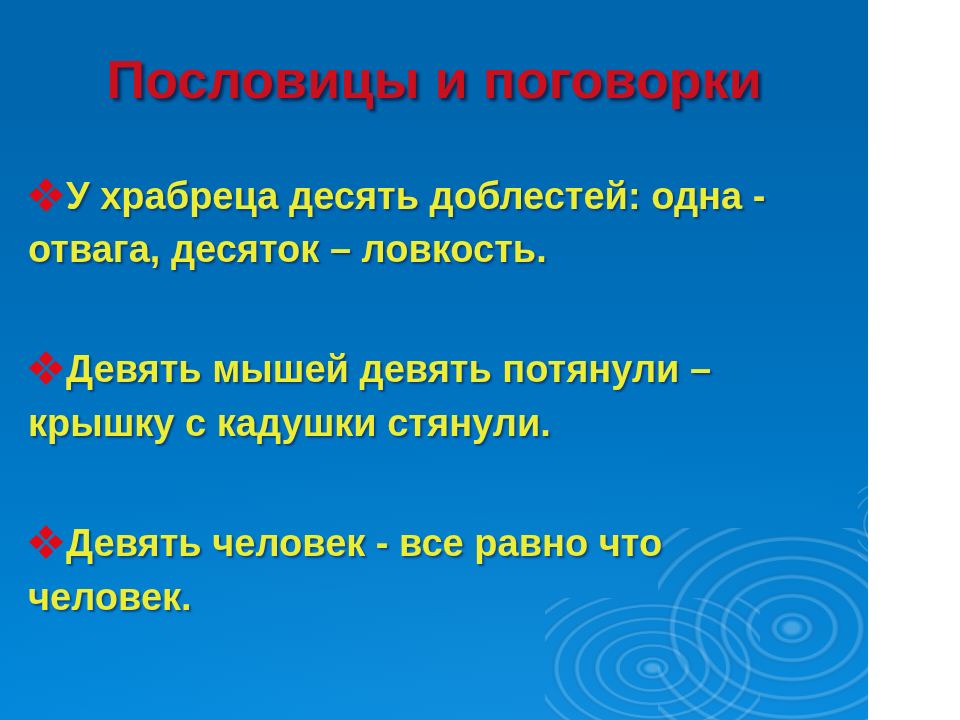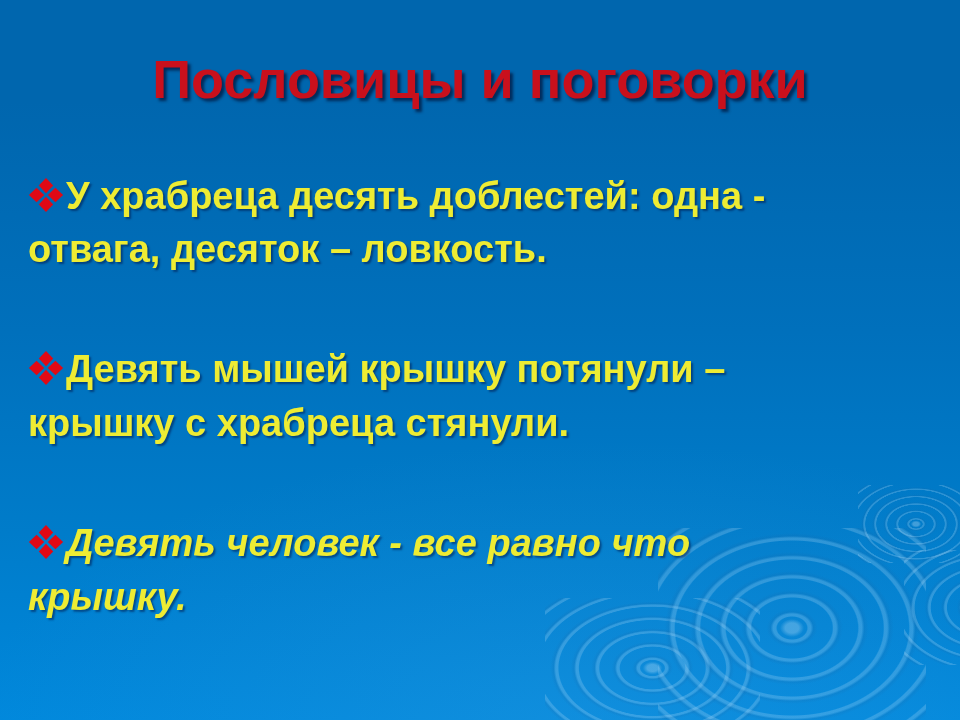--- a/index.html
+++ b/index.html
@@ -12,21 +12,21 @@
     --icon-color: #e00915;
   }
   * { margin: 0; padding: 0; box-sizing: border-box; }
   html, body { width: 960px; height: 720px; }
   body {
     font-family: "Liberation Sans", "DejaVu Sans", sans-serif;
     overflow: hidden;
   }
   .slide {
     position: relative;
-    width: 960px;
+    width: 868px;
     height: 720px;
     overflow: hidden;
     background:
       radial-gradient(ellipse 900px 420px at 62% 102%, rgba(60,160,225,0.28) 0%, rgba(60,160,225,0) 70%),
       linear-gradient(to bottom, var(--bg-top) 0%, var(--bg-top) 14%, var(--bg-mid) 46%, #007cca 74%, var(--bg-bottom) 100%);
   }
   
   .ripple {
     position: absolute;
     pointer-events: none;
@@ -62,21 +62,21 @@
   }
   .bullet {
     text-align: left;
     font-size: 38px;
     font-weight: bold;
     color: var(--body-color);
     text-shadow: 2px 2px 2px rgba(0, 20, 70, 0.5);
     line-height: 1.42;
     margin-bottom: 66px;
   }
-  .bullet:last-child { margin-bottom: 12px; font-style: italic; }
+  .bullet:last-child { margin-bottom: 12px; }
   .diamond-icon {
     display: inline-block;
     width: 36px;
     height: 38px;
     vertical-align: -5px;
     margin-right: 2px;
   }
   .diamond-icon svg { width: 100%; height: 100%; display: block; }
   .diamond-icon path { fill: var(--icon-color); }
 </style>
@@ -103,28 +103,28 @@
             </svg></span><span>У храбреца десять доблестей: одна -</span></div>
       <div>отвага, десяток – ловкость.</div>
     </div>
 
     <div class="bullet">
       <div><span class="diamond-icon"><svg viewBox="0 0 40 40" aria-hidden="true">
               <path d="M20 1 L28 9.5 L20 18 L12 9.5 Z"></path>
               <path d="M9.5 12 L18 20 L9.5 28 L1 20 Z"></path>
               <path d="M30.5 12 L39 20 L30.5 28 L22 20 Z"></path>
               <path d="M20 22 L28 30.5 L20 39 L12 30.5 Z"></path>
-            </svg></span><span>Девять мышей крышку потянули –</span></div>
-      <div>крышку с храбреца стянули.</div>
+            </svg></span><span>Девять мышей девять потянули –</span></div>
+      <div>крышку с кадушки стянули.</div>
     </div>
 
     <div class="bullet">
       <div><span class="diamond-icon"><svg viewBox="0 0 40 40" aria-hidden="true">
               <path d="M20 1 L28 9.5 L20 18 L12 9.5 Z"></path>
               <path d="M9.5 12 L18 20 L9.5 28 L1 20 Z"></path>
               <path d="M30.5 12 L39 20 L30.5 28 L22 20 Z"></path>
               <path d="M20 22 L28 30.5 L20 39 L12 30.5 Z"></path>
             </svg></span><span>Девять человек - все равно что</span></div>
-      <div>крышку.</div>
+      <div>человек.</div>
     </div>
 
   </div>
 </div>
 
 </body></html>

